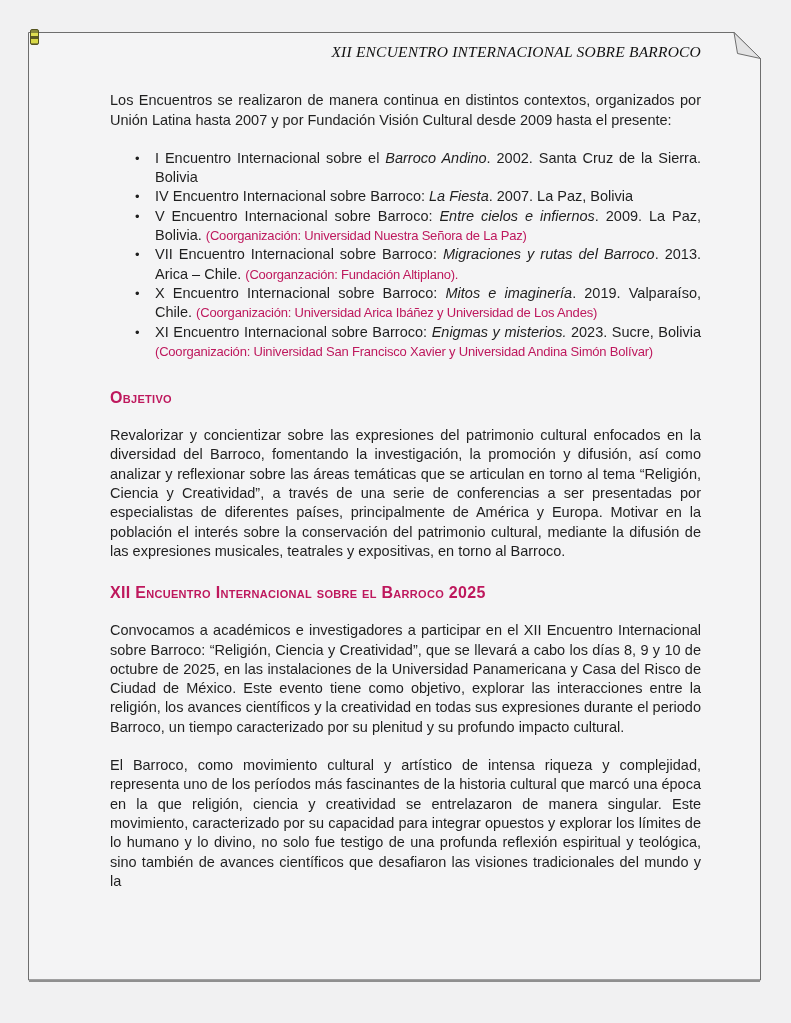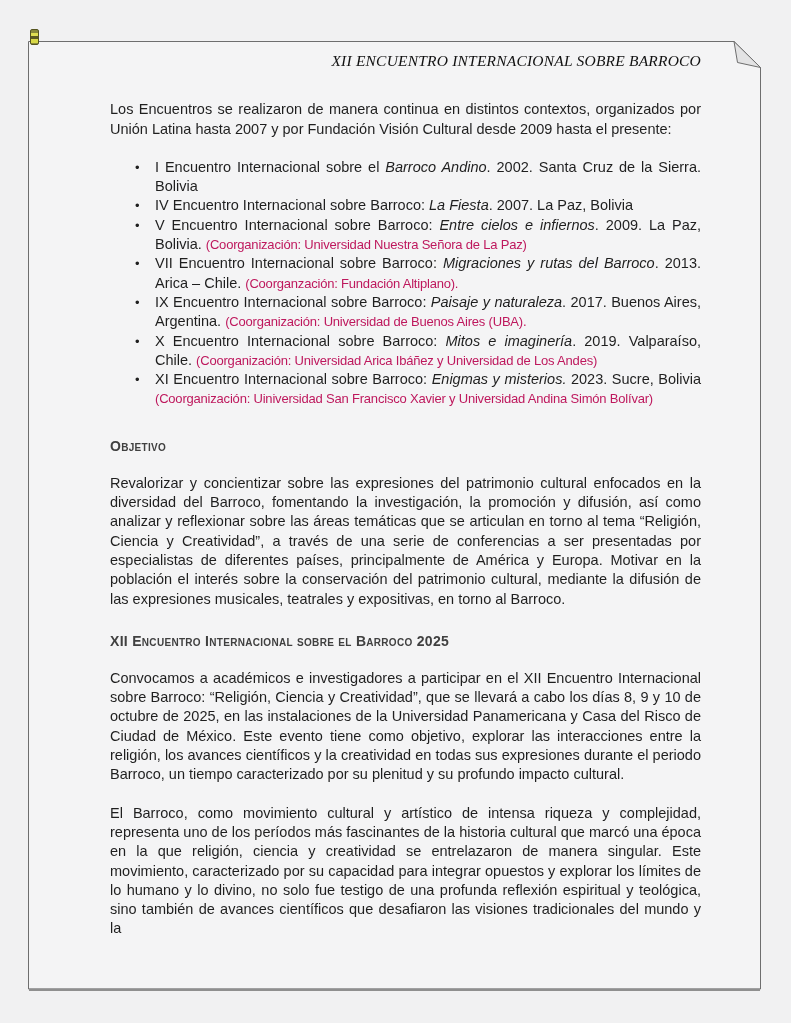--- a/index.html
+++ b/index.html
@@ -6,21 +6,21 @@
   html, body {
     width: 791px; height: 1023px;
     background: #f1f1f2;
     font-family: "Liberation Sans", "DejaVu Sans", sans-serif;
     overflow: hidden;
   }
   .canvas { position: relative; width: 791px; height: 1023px; }
 
   
   .page {
-    position: absolute; left: 28px; top: 41px;
+    position: absolute; left: 28px; top: 32px;
     width: 733px; height: 712px;
   }
   .page-frame { position: absolute; left: 0; top: 0; }
 
   
   .anchor-marker {
     position: absolute; left: 30px; top: 29px;
     width: 9px; height: 16px;
     background: linear-gradient(180deg, #8a8a3a 0 3px, #e0e051 3px 6px, #5d5b22 6px 9px, #d9d947 9px 13px, #8a8a3a 13px 100%);
     border: 1px solid #55541f;
@@ -64,24 +64,24 @@
     left: 25px; top: 0;
     font-size: 13px;
   }
   .it { font-style: italic; }
   .coorg {
     font-size: 13px;
     color: #be185d;
     letter-spacing: -0.2px;
   }
   h2.section-heading {
-    color: #404040;
+    color: #be185d;
     font-variant: small-caps;
     font-weight: 700;
-    font-size: 14px;
+    font-size: 16px;
     letter-spacing: 0.3px;
     margin: 21px 0 17px 0;
     line-height: 22px;
   }
 </style>
 </head>
 <body>
 
 <div class="canvas">
 
@@ -102,21 +102,20 @@
 
       <div class="doc-header">XII ENCUENTRO INTERNACIONAL SOBRE BARROCO</div>
 
       <p class="body-par">Los Encuentros se realizaron de manera continua en distintos contextos, organizados por Unión Latina hasta 2007 y por Fundación Visión Cultural desde 2009 hasta el presente:</p>
 
       <ul class="encuentros">
         <li><span>I Encuentro Internacional sobre el </span><span class="it">Barroco Andino</span><span>. 2002. Santa Cruz de la Sierra. Bolivia</span><span class="coorg"></span></li>
         <li><span>IV Encuentro Internacional sobre Barroco: </span><span class="it">La Fiesta</span><span>. 2007. La Paz, Bolivia</span><span class="coorg"></span></li>
         <li><span>V Encuentro Internacional sobre Barroco: </span><span class="it">Entre cielos e infiernos</span><span>. 2009. La Paz, Bolivia. </span><span class="coorg">(Coorganización: Universidad Nuestra Señora de La Paz)</span></li>
         <li><span>VII Encuentro Internacional sobre Barroco: </span><span class="it">Migraciones y rutas del Barroco</span><span>. 2013. Arica – Chile. </span><span class="coorg">(Coorganzación: Fundación Altiplano).</span></li>
-        <li><span>IX Encuentro Internacional sobre Barroco: </span><span class="it">Paisaje y naturaleza</span><span>. 2017. Buenos Aires, Argentina. </span><span class="coorg">(Coorganización: Universidad de Buenos Aires (UBA).</span></li>
         <li><span>X Encuentro Internacional sobre Barroco: </span><span class="it">Mitos e imaginería</span><span>. 2019. Valparaíso, Chile. </span><span class="coorg">(Coorganización: Universidad Arica Ibáñez y Universidad de Los Andes)</span></li>
         <li><span>XI Encuentro Internacional sobre Barroco:  </span><span class="it">Enigmas y misterios.</span><span> 2023. Sucre, Bolivia </span><span class="coorg">(Coorganización: Uiniversidad San Francisco Xavier y Universidad Andina Simón Bolívar)</span></li>
       </ul>
 
       <h2 class="section-heading">Objetivo</h2>
 
       <p class="body-par">Revalorizar y concientizar sobre las expresiones del patrimonio cultural enfocados en la diversidad del Barroco, fomentando la investigación, la promoción y difusión, así como analizar y reflexionar sobre las áreas temáticas que se articulan en torno al tema “Religión, Ciencia y Creatividad”, a través de una serie de conferencias a ser presentadas por especialistas de diferentes países, principalmente de América y Europa. Motivar en la población el interés sobre la conservación del patrimonio cultural, mediante la difusión de las expresiones musicales, teatrales y expositivas, en torno al Barroco.</p>
 
       <h2 class="section-heading">XII Encuentro Internacional sobre el Barroco 2025</h2>
 

